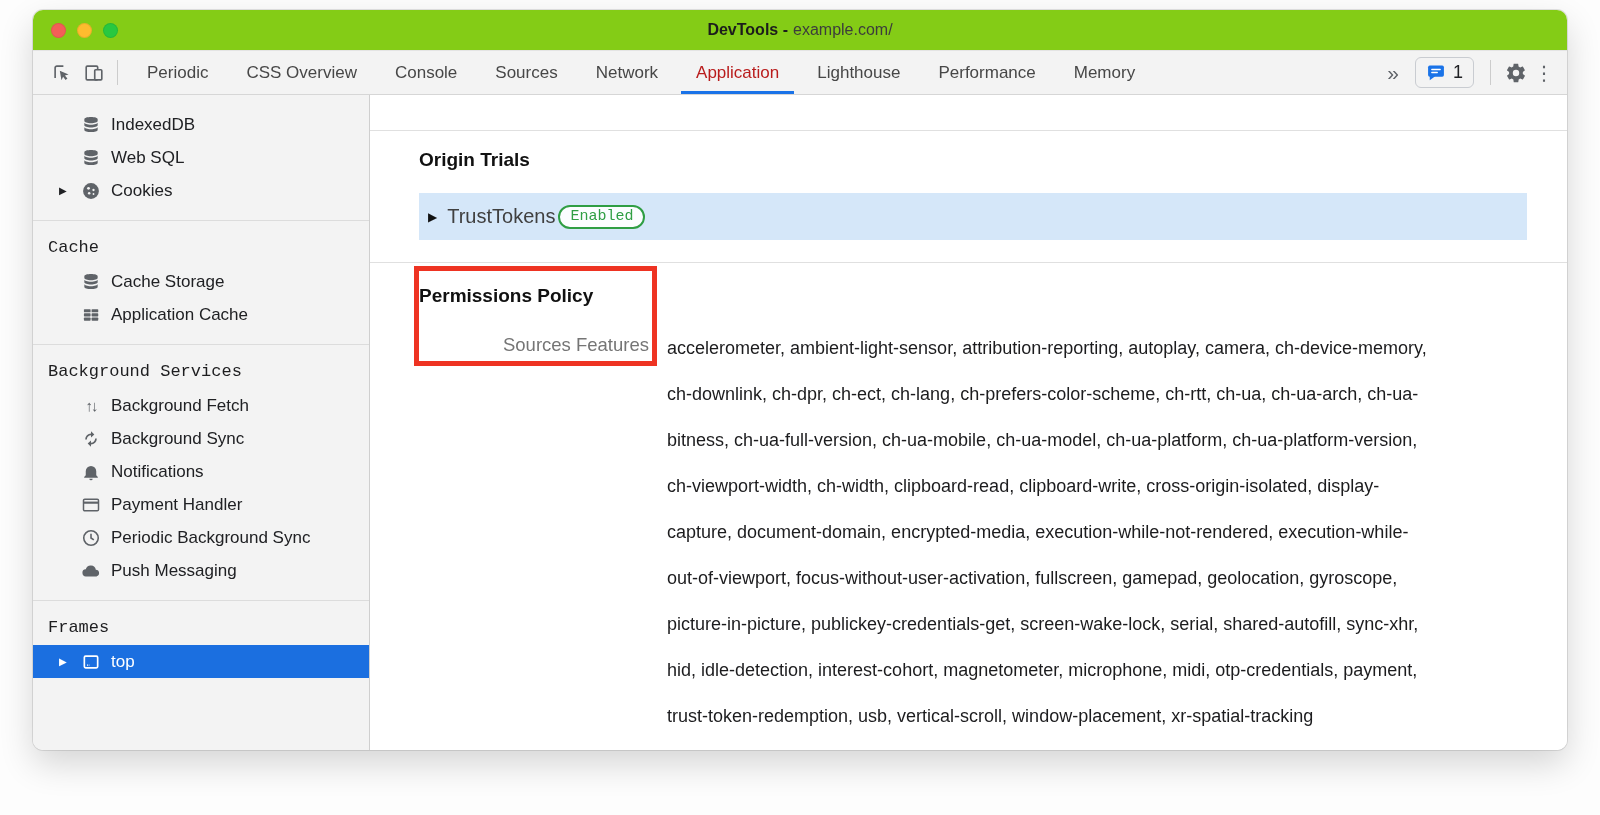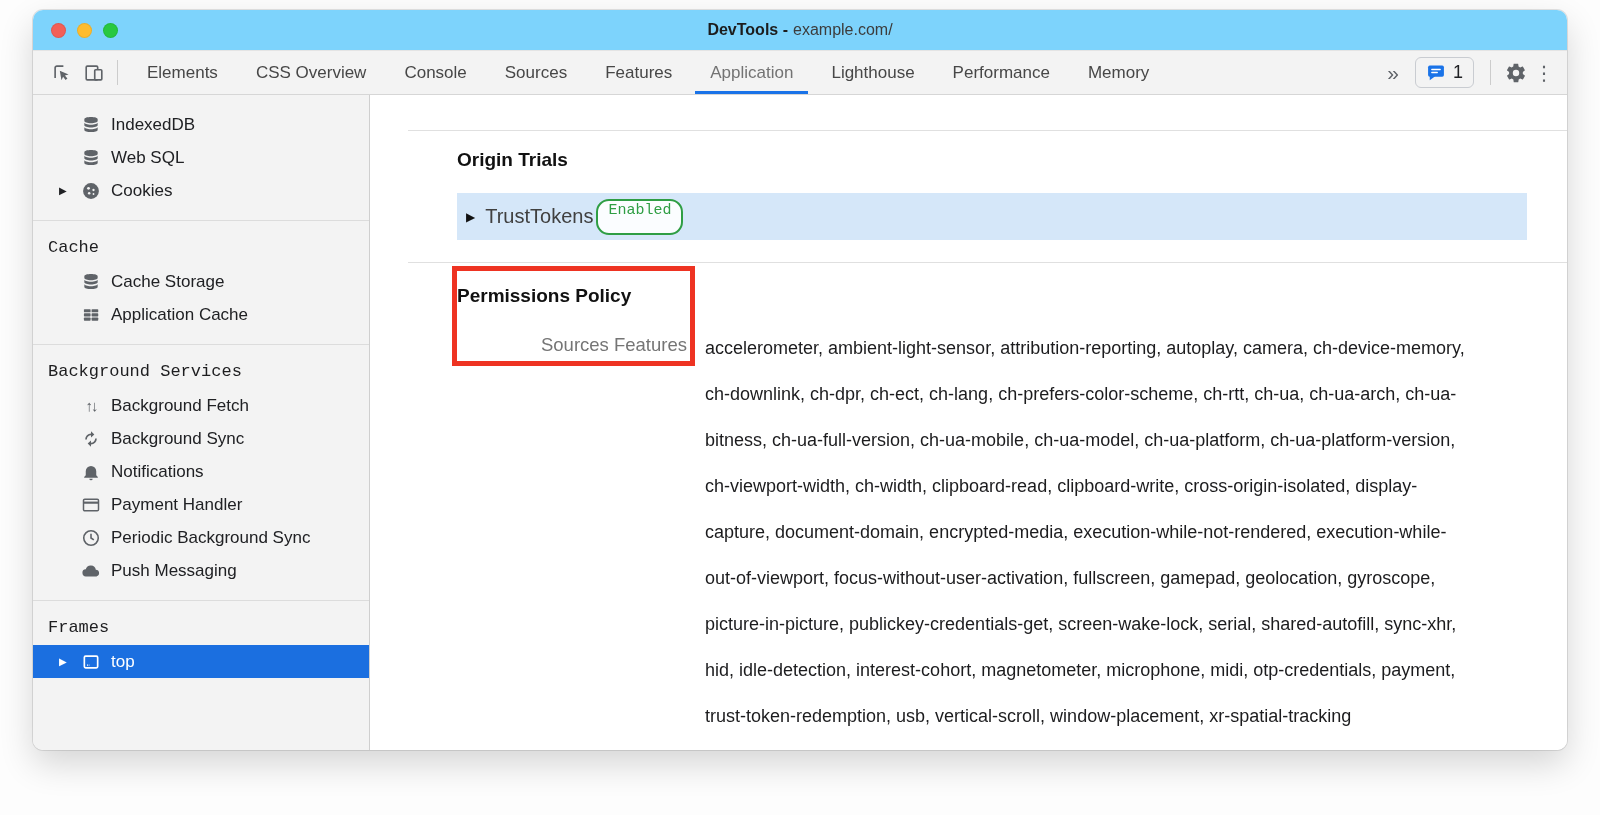--- a/index.html
+++ b/index.html
@@ -11,21 +11,21 @@
     position:relative;overflow:hidden;
   }
   .window{
     position:absolute;left:33px;top:10px;width:1534px;height:740px;
     background:#fff;border-radius:10px;overflow:hidden;
     box-shadow:0 0 0 1px rgba(0,0,0,.10), 0 14px 34px rgba(0,0,0,.16);
     display:flex;flex-direction:column;
   }
   
   .titlebar{
-    height:40px;background:#7dd3fc;border-bottom:1px solid #e4e4e4;
+    height:40px;background:#84cc16;border-bottom:1px solid #e4e4e4;
     display:flex;align-items:center;position:relative;flex:0 0 auto;
   }
   .traffic{display:flex;gap:11px;margin-left:18px;}
   .light{width:15px;height:15px;border-radius:50%;}
   .light.red{background:#f35f57;box-shadow:inset 0 0 0 1px rgba(0,0,0,.08);}
   .light.yellow{background:#febc2e;box-shadow:inset 0 0 0 1px rgba(0,0,0,.08);}
   .light.green{background:#28c840;box-shadow:inset 0 0 0 1px rgba(0,0,0,.08);}
   .win-title{
     position:absolute;left:0;right:0;text-align:center;
     font-size:16px;color:#3c3c3c;pointer-events:none;
@@ -41,42 +41,42 @@
     width:26px;display:flex;align-items:center;justify-content:center;
     color:#5f6368;margin-left:16px;cursor:pointer;
   }
   .tb-icon svg{width:22px;height:22px;}
   .vdiv{width:1px;background:#ccc;margin:9px 10px;}
   .tabs{display:flex;align-items:stretch;}
   .tab{
     display:flex;align-items:center;padding:0 19px;
     font-size:17px;color:#474747;cursor:pointer;position:relative;
   }
-  .tab.active{color:#737373;}
+  .tab.active{color:#b91c1c;}
   .tab.active::after{
     content:"";position:absolute;left:4px;right:4px;bottom:0;height:3px;
     background:var(--accent,#1a73e8);
   }
   .tab-overflow{
     display:flex;align-items:center;color:#5f6368;font-size:21px;
     padding:0 10px;margin-left:auto;cursor:pointer;
   }
   .issues-pill{
     display:flex;align-items:center;gap:7px;align-self:center;
     border:1px solid #c9ccd1;border-radius:6px;padding:4px 10px;
     margin:0 6px;cursor:pointer;background:#f3f3f3;
   }
   .issues-pill svg{width:20px;height:20px;}
   .issues-count{font-size:18px;color:#202124;}
   .kebab{
     display:flex;align-items:center;justify-content:center;width:30px;
     color:#5f6368;font-size:20px;letter-spacing:0;cursor:pointer;margin-right:8px;
   }
   
-  .panel-body{flex:1;display:flex;min-height:0;gap:38px;}
+  .panel-body{flex:1;display:flex;min-height:0;}
   .sidebar{
     width:337px;flex:0 0 auto;background:#f3f3f3;border-right:1px solid #cfcfcf;
     padding-top:13px;box-sizing:border-box;font-size:17px;color:#202124;
   }
   .sb-item{height:33px;display:flex;align-items:center;padding-left:47px;cursor:pointer;}
   .sb-item.expandable{padding-left:26px;}
   .sb-arrow{width:13px;font-size:10px;color:#202124;margin-right:8px;flex:0 0 auto;}
   .sb-icon{width:22px;height:22px;color:#5f6368;margin-right:9px;flex:0 0 auto;
     display:flex;align-items:center;justify-content:center;}
   .sb-icon svg{width:20px;height:20px;}
@@ -97,21 +97,21 @@
   .section-heading{margin:0;font-size:19px;font-weight:700;color:#111;}
   .trial-row{
     margin-top:22px;height:47px;background:var(--trial-row-bg,#d5e7f9);
     display:flex;align-items:center;padding-left:9px;cursor:pointer;
   }
   .trial-arrow{font-size:12px;color:#111;}
   .trial-name{margin-left:10px;font-size:20px;color:#404040;}
   .badge{
     margin-left:3px;font-family:"Liberation Mono", monospace;font-size:15px;
     color:var(--badge-green,#2f9e44);border:2px solid var(--badge-green,#2f9e44);
-    border-radius:13px;padding:1px 10px 14px;background:rgba(255,255,255,.9);
+    border-radius:13px;padding:1px 10px 2px;background:rgba(255,255,255,.9);
   }
   .pp-section{border-top:1px solid #e0e0e0;position:relative;display:flex;}
   .pp-left{width:230px;flex:0 0 auto;padding:22px 0 0 49px;box-sizing:content-box;text-align:left;}
   .pp-left .section-heading{display:block;}
   .pp-row-label{
     margin-top:26px;text-align:right;font-size:18.5px;color:#757575;line-height:24px;
   }
   .pp-right{flex:1;padding:62px 12px 0 18px;}
   .feature-line{
     font-size:18px;line-height:46px;color:#1c1c1e;white-space:nowrap;
@@ -145,25 +145,25 @@
         </svg>
       </span>
     <span class="tb-icon" style="margin-left:6px">
         <svg viewBox="0 0 24 24" fill="none" stroke="currentColor" stroke-width="1.8">
           <rect x="3.5" y="4.5" width="12.5" height="15" rx="1.2"></rect>
           <rect x="12.8" y="8.5" width="7.7" height="11" rx="1" fill="#f3f3f3"></rect>
         </svg>
       </span>
     <div class="vdiv"></div>
     <div class="tabs">
-      <div class="tab">Elements</div>
+      <div class="tab">Periodic</div>
       <div class="tab">CSS Overview</div>
       <div class="tab">Console</div>
       <div class="tab">Sources</div>
-      <div class="tab">Features</div>
+      <div class="tab">Network</div>
       <div class="tab active">Application</div>
       <div class="tab">Lighthouse</div>
       <div class="tab">Performance</div>
       <div class="tab">Memory</div>
     </div>
     <div class="tab-overflow">»</div>
     <div class="issues-pill">
       <span style="display:flex">
           <svg viewBox="0 0 24 24">
             <rect x="2.5" y="3" width="19" height="13.5" rx="2" fill="#1a73e8"></rect>

